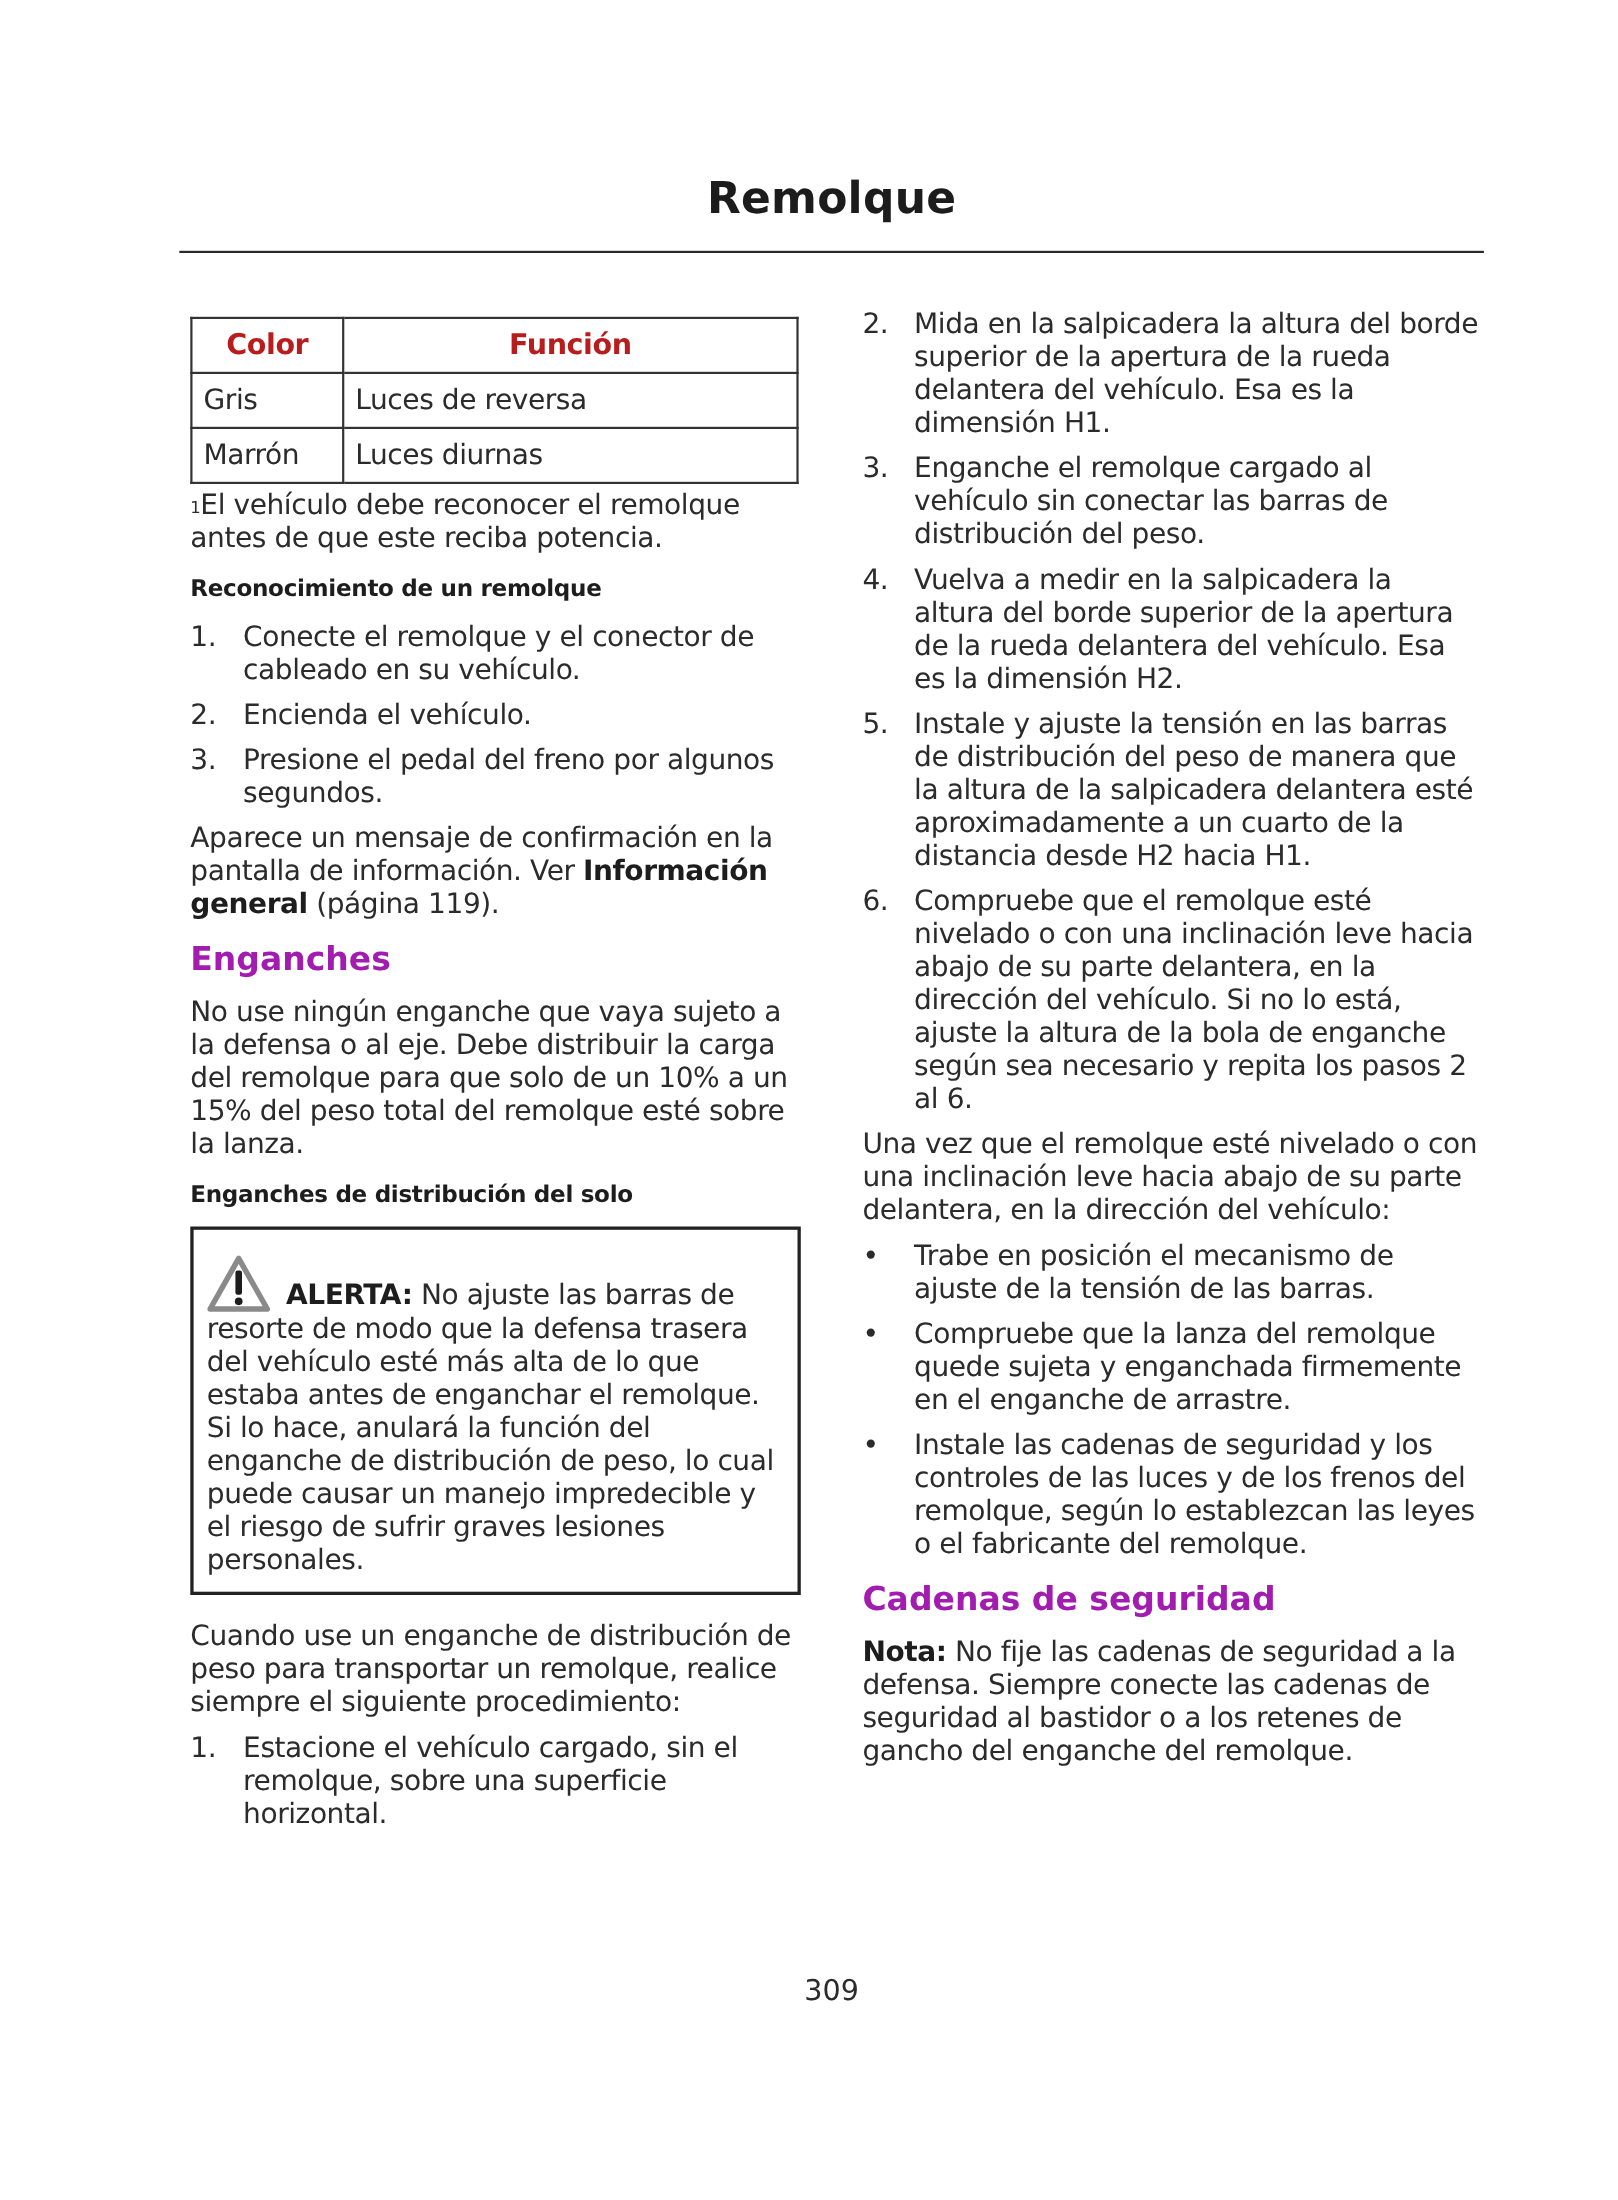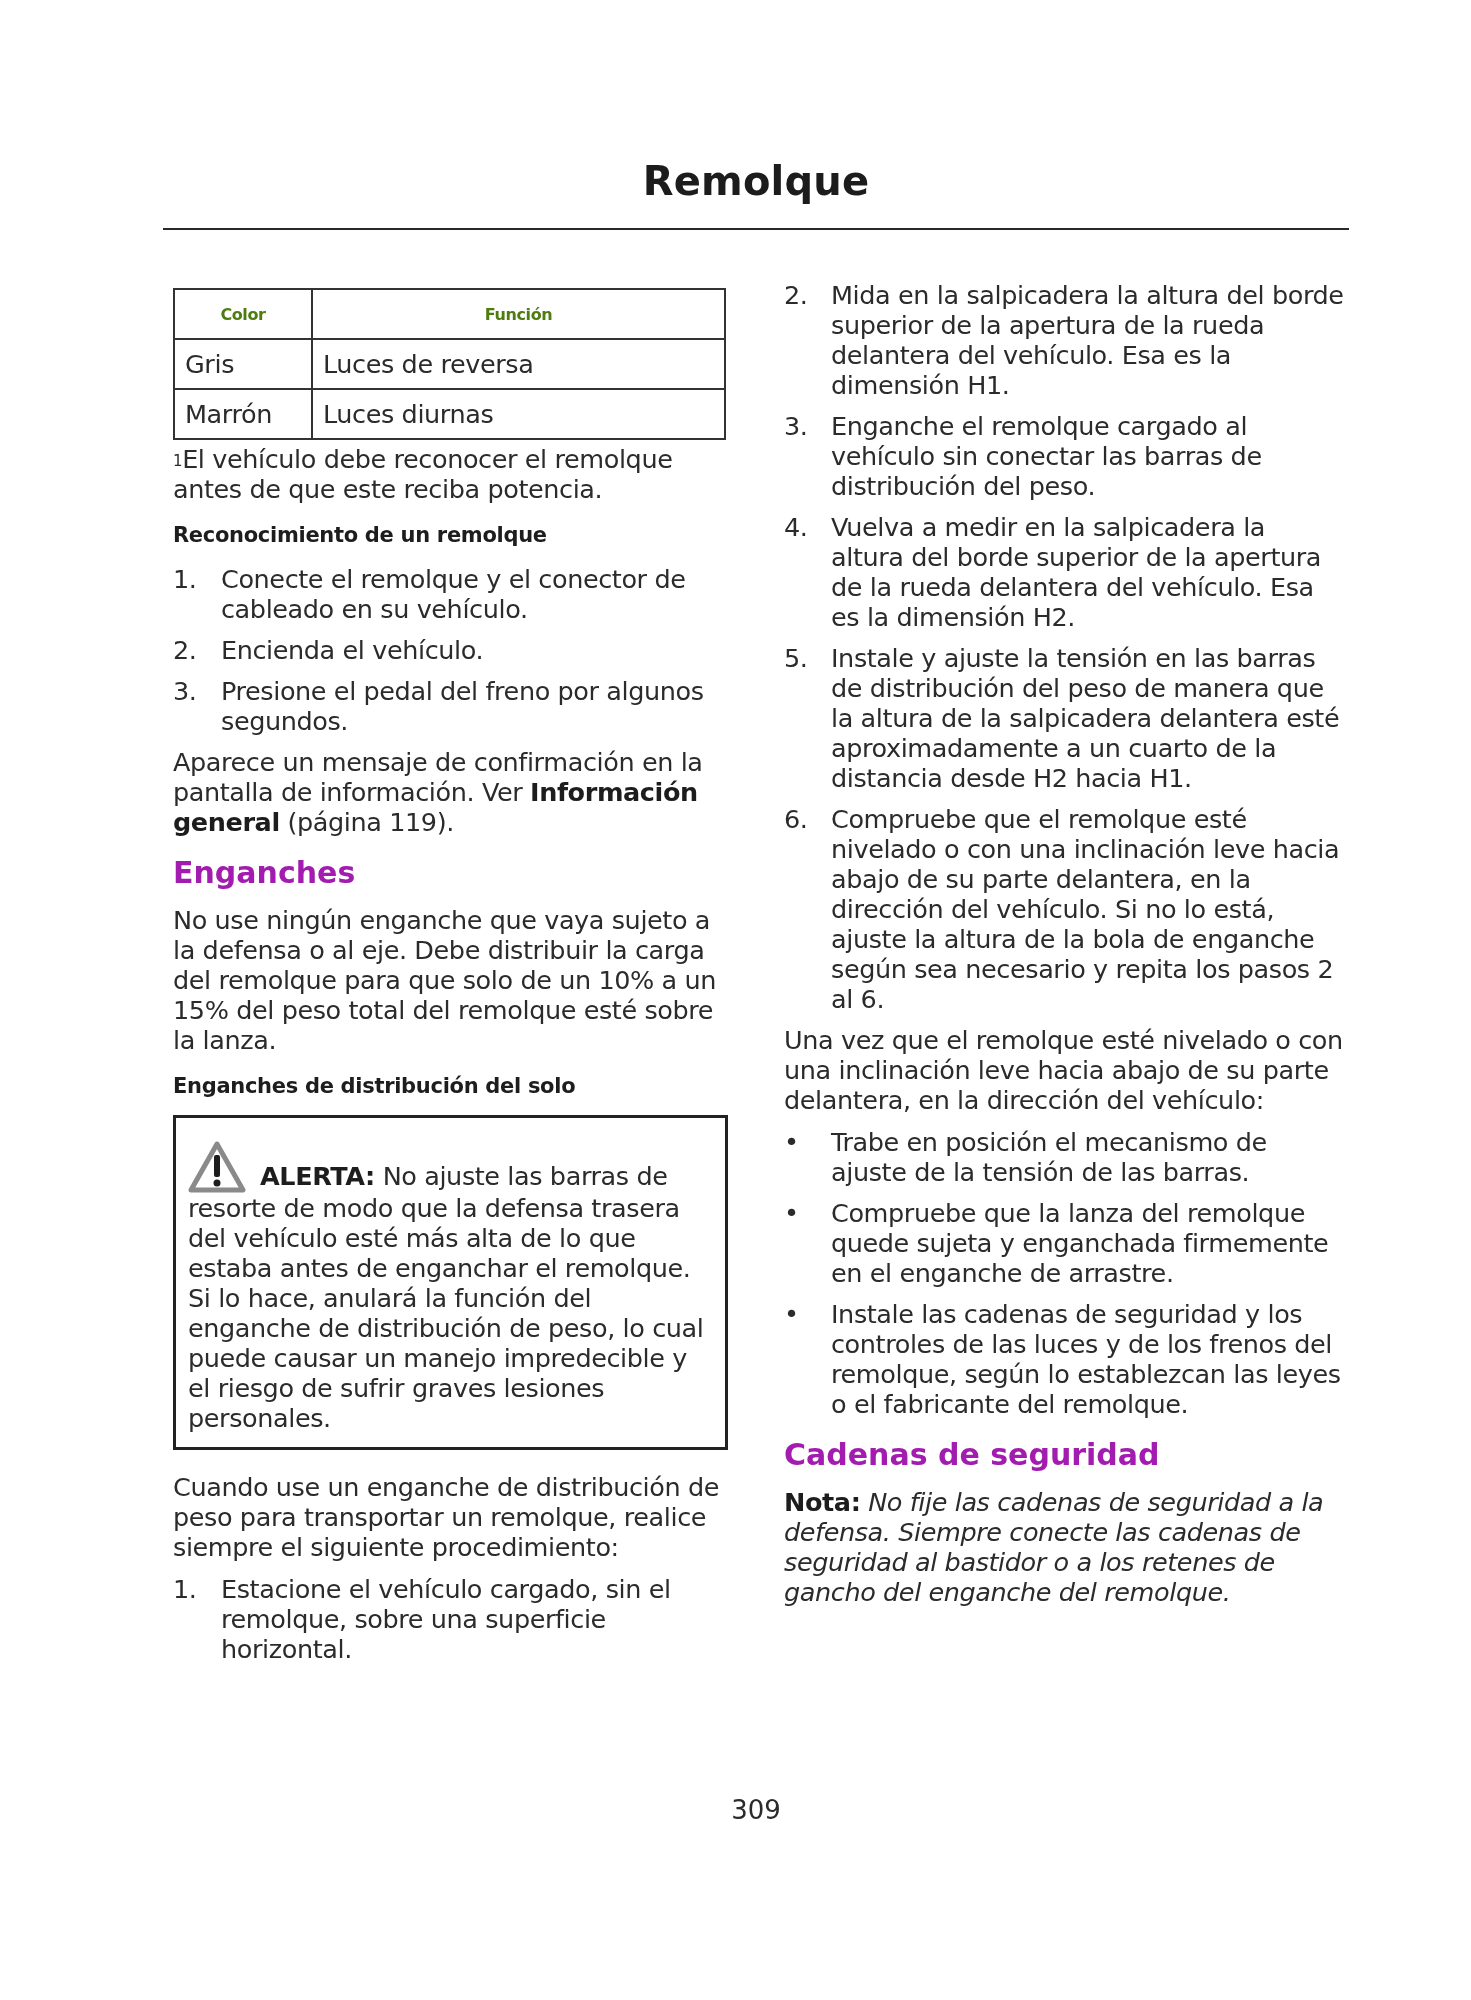--- a/index.html
+++ b/index.html
@@ -25,42 +25,42 @@
   .sub-h { font-weight: bold; font-size: 21px; line-height: 30px; color: #1d1d1d; margin: 16px 0 14px 0; letter-spacing: -0.3px; }
   .sec-h { font-weight: bold; font-size: 30px; line-height: 36px; color: #a21caf; margin: 18px 0 14px 0; }
 
   table.wire {
     border-collapse: collapse; width: 553px; margin: 8px 0 4px 0;
     font-size: 25.5px; color: #2b2b2b;
   }
   table.wire th, table.wire td {
     border: 2px solid #333; height: 48px; padding: 0 10px; text-align: left; letter-spacing: -0.4px;
   }
-  table.wire th { font-weight: bold; font-size: 16px; text-align: center; color: #4d7c0f; }
+  table.wire th { font-weight: bold; font-size: 26px; text-align: center; color: #b91c1c; }
   table.wire .c1 { width: 116px; }
 
   .footnote { margin: 2px 0 16px 0; }
   .footnote sup { font-size: 15px; vertical-align: top; position: relative; top: 2px; }
 
   ol.steps, ul.bullets { list-style: none; margin: 0; padding: 0; }
   ol.steps li, ul.bullets li { position: relative; padding-left: 48px; margin-bottom: 11px; }
   ol.steps li .num, ul.bullets li .num {
     position: absolute; left: 0; top: 0;
   }
   .right-list li { padding-left: 47px !important; }
 
   .alert-box {
     border: 3px solid #222; padding: 23px 12px 14px 12px; margin: 14px 0 22px 0; width: 525px;
   }
   .alert-icon { display: inline-block; width: 58px; height: 52px; vertical-align: -8px; margin-right: 14px; }
   .alert-label { font-weight: bold; color: #1d1d1d; }
 
   .bold-ref { font-weight: bold; color: #1d1d1d; }
   .note-label { font-weight: bold; font-style: normal; color: #1d1d1d; }
-  .note-text { font-style: italic; }
+  .note-text { }
 
   .page-number {
     position: absolute; left: 0; width: 1512px; top: 1795px; text-align: center;
     font-size: 26px; color: #2b2b2b;
   }
 </style>
 </head>
 <body>
 
 <div class="page-title">Remolque</div>

